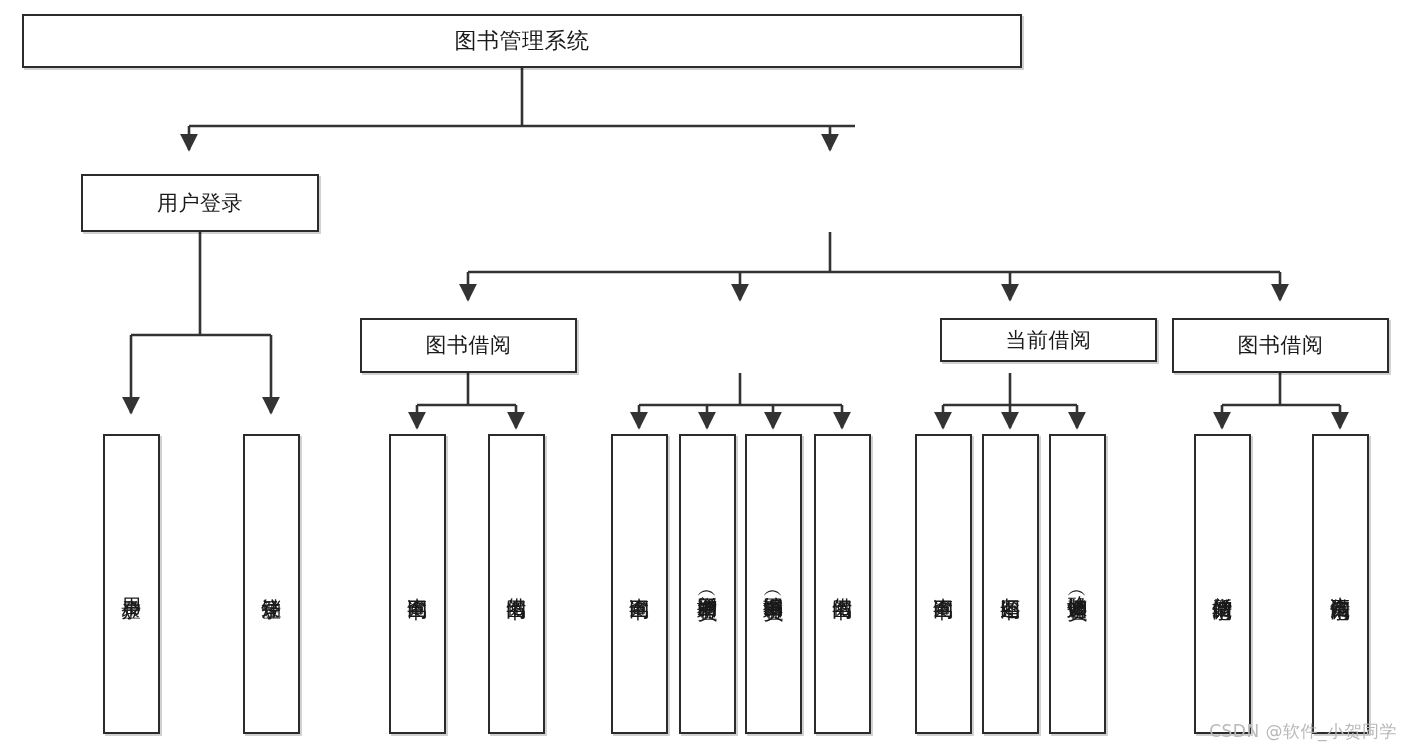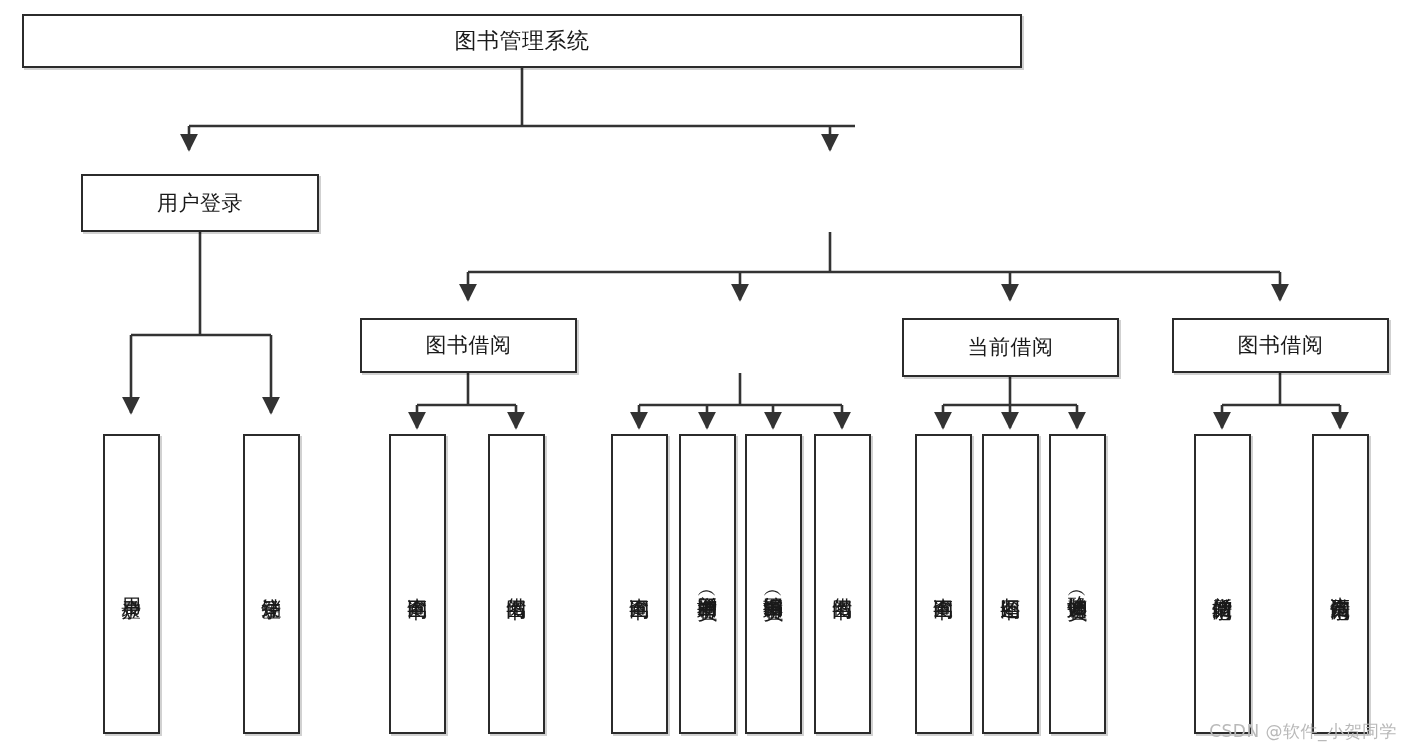--- a/index.html
+++ b/index.html
@@ -141,21 +141,21 @@
   <div class="node horiz" style="left:81px; top:174px; width:238px; height:58px;">
     <span class="label">用户登录</span>
   </div>
 
 
   <div class="node horiz" style="left:360px; top:318px; width:217px; height:55px;">
     <span class="label">图书借阅</span>
   </div>
 
 
-  <div class="node horiz" style="left:902px; top:318px; width:217px; height:59px;">
+  <div class="node horiz" style="left:940px; top:318px; width:217px; height:44px;">
     <span class="label">当前借阅</span>
   </div>
 
   <div class="node horiz" style="left:1172px; top:318px; width:217px; height:55px;">
     <span class="label">图书借阅</span>
   </div>
 
   <div class="node vert" style="left:103px; top:434px; width:57px; height:300px;">
     <span class="label">用户登录</span>
   </div>

